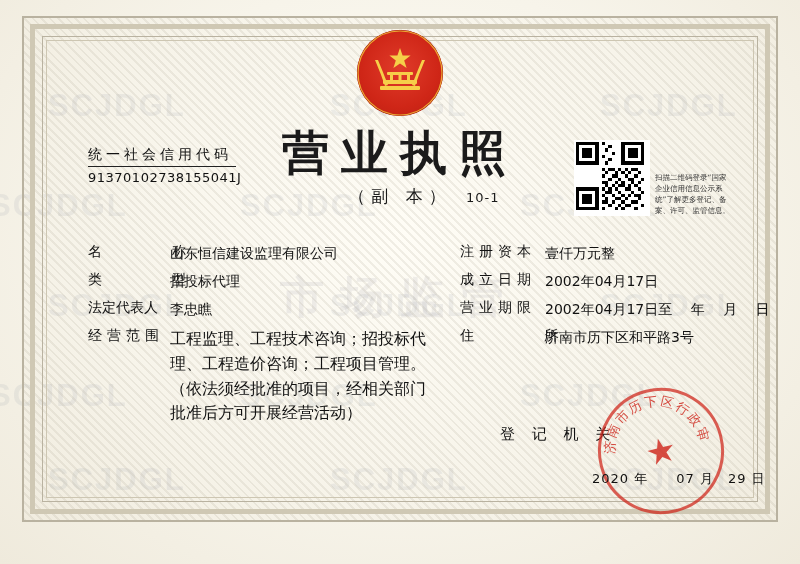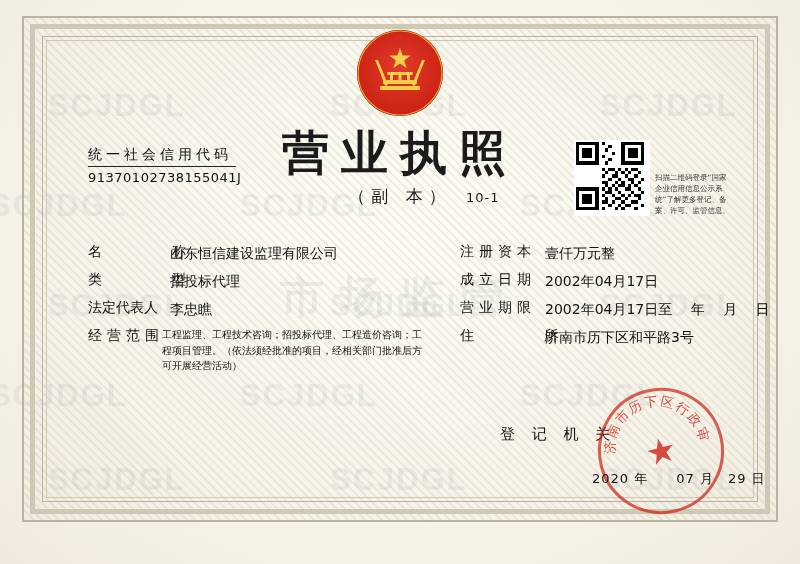--- a/index.html
+++ b/index.html
@@ -106,22 +106,22 @@
   .field-label{
     position:absolute;font-size:14px;color:#111;letter-spacing:0;
   }
   .field-value{
     position:absolute;font-size:14px;color:#111;
   }
   .lbl2{letter-spacing:14px;}
   .lbl3{letter-spacing:5px;}
   .lbl4{letter-spacing:0px;}
   .scope{
-    position:absolute;left:162px;top:327px;width:260px;
-    font-size:10px;line-height:1.55;color:#111;
+    position:absolute;left:170px;top:327px;width:260px;
+    font-size:16px;line-height:1.55;color:#111;
   }
   .reg-org{
     position:absolute;left:500px;top:425px;
     font-size:15px;letter-spacing:6px;color:#111;
   }
   .date-line{
     position:absolute;left:592px;top:470px;
     font-size:13px;color:#111;letter-spacing:1px;
   }
   

